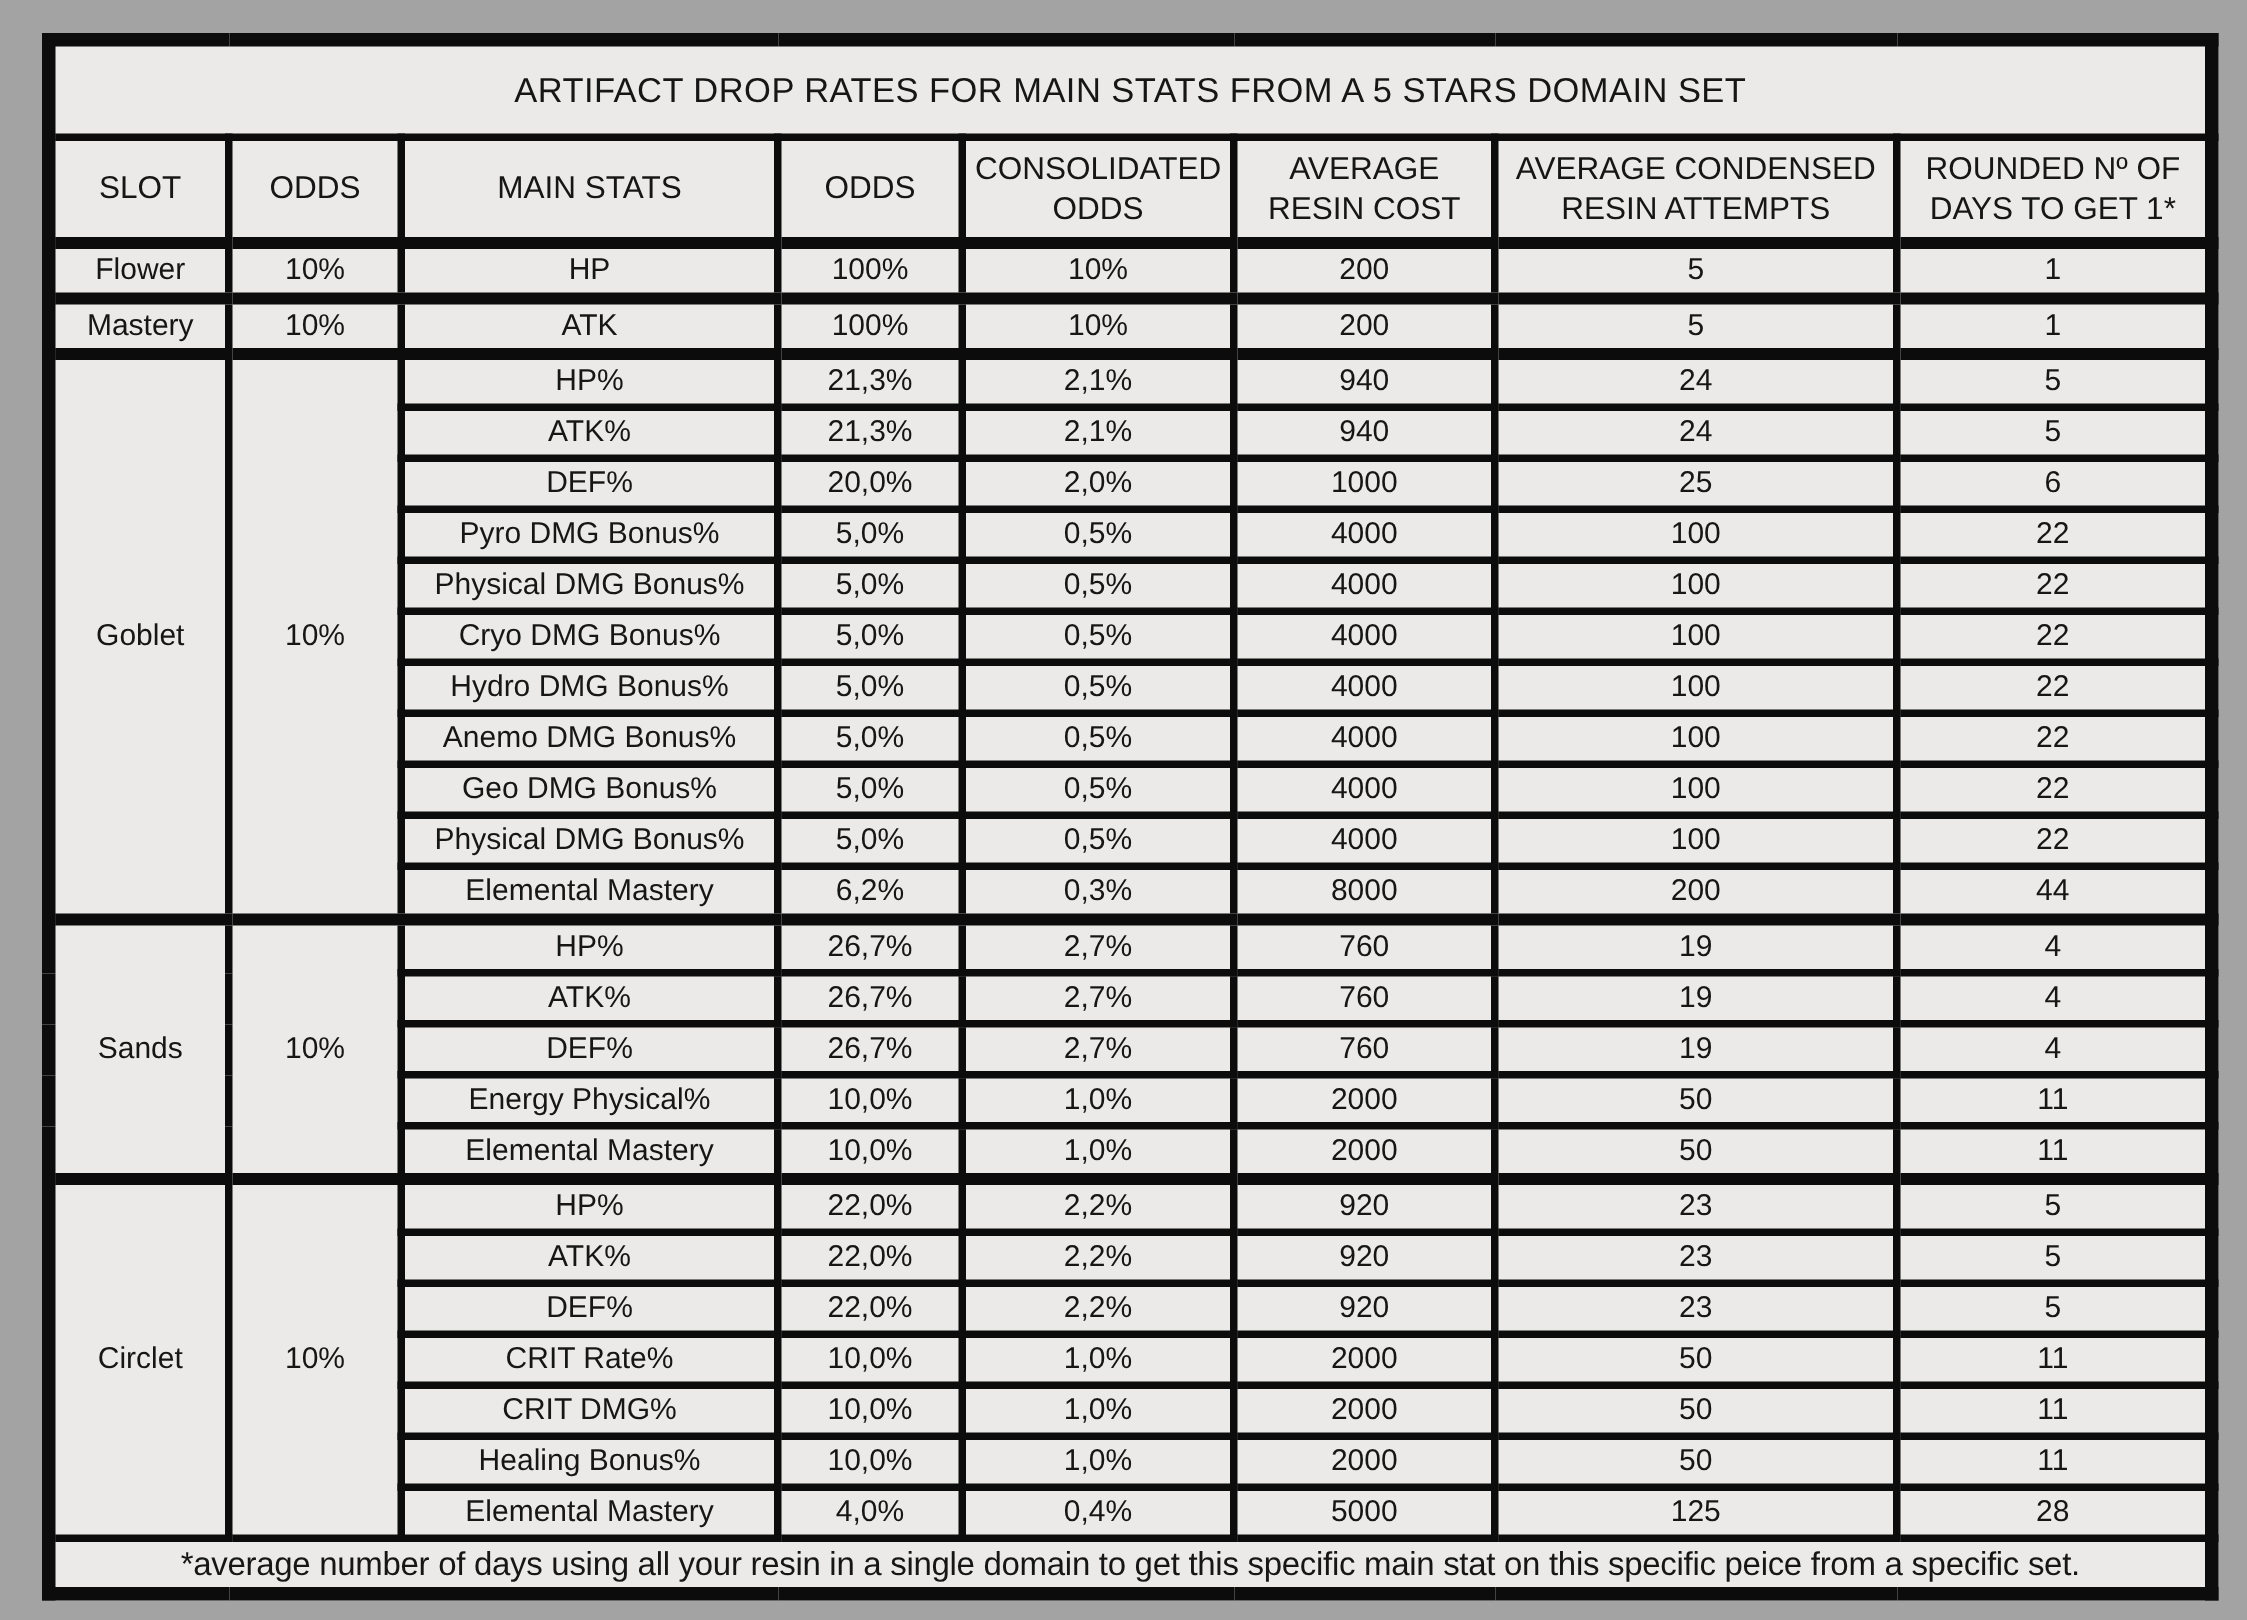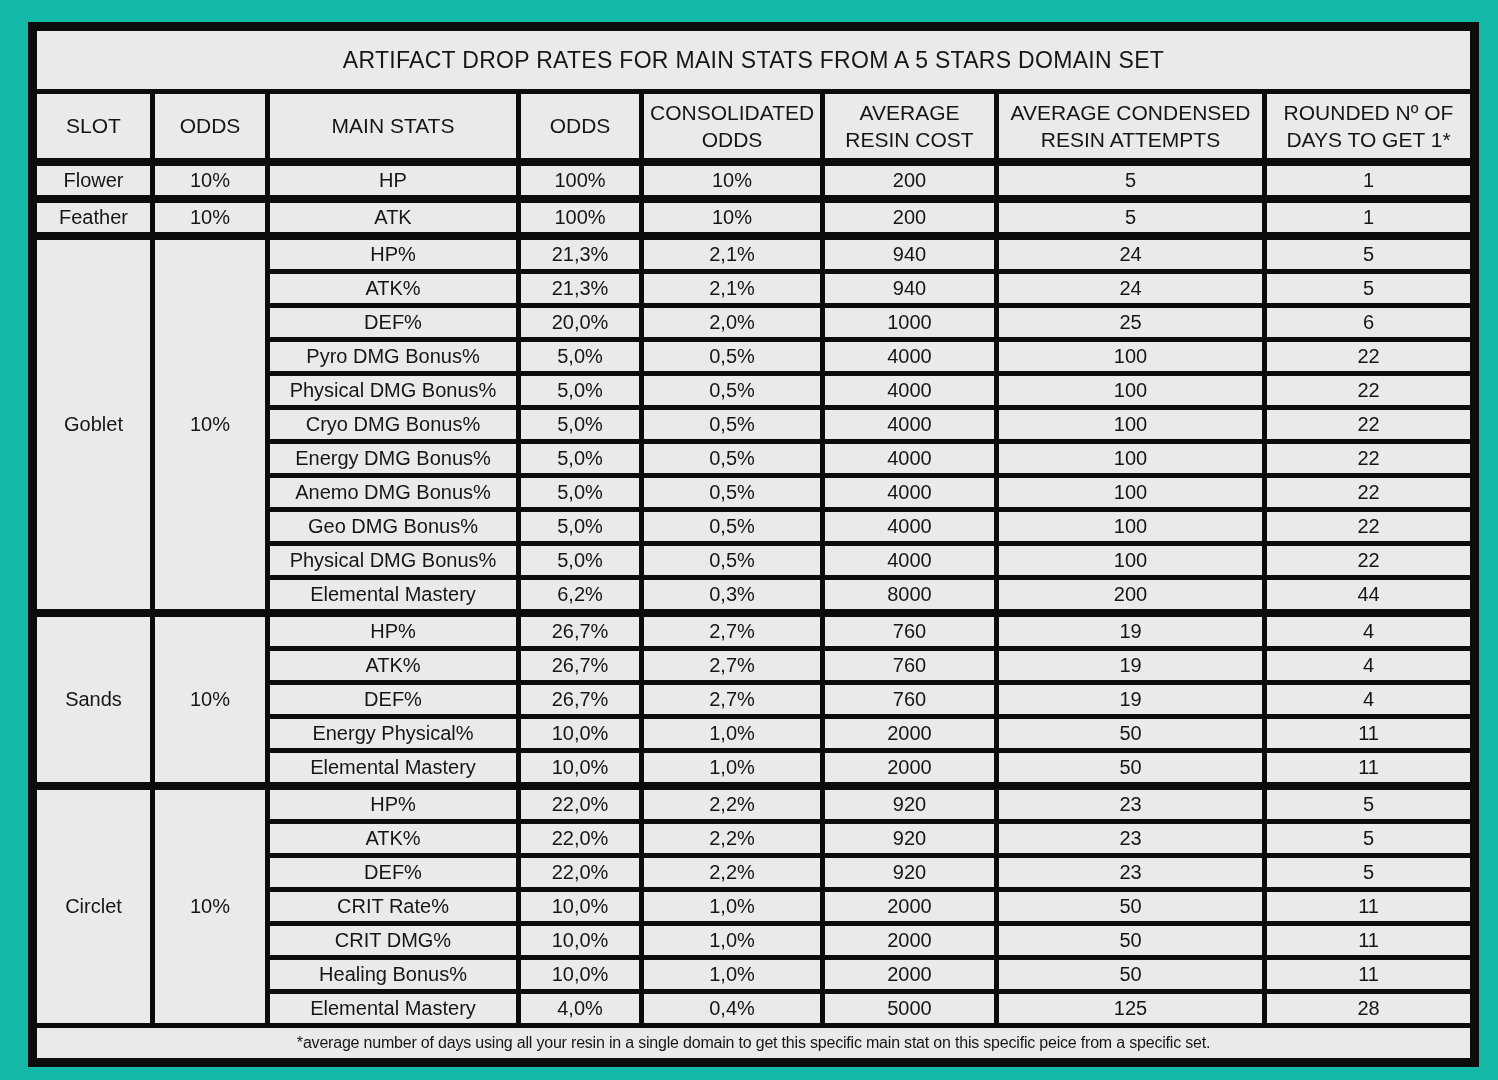--- a/index.html
+++ b/index.html
@@ -5,21 +5,21 @@
   html, body { margin: 0; padding: 0; }
   body {
     background: #e8e7e5;
     font-family: "Liberation Sans", sans-serif;
     color: #161616;
   }
   .page {
     position: relative;
     width: 1498px;
     height: 1080px;
-    background: #14b8a6;
+    background: #a3a3a3;
     overflow: hidden;
   }
   table.drop-table {
     position: absolute;
     left: 28px;
     top: 22px;
     width: 1442px;
     border-collapse: collapse;
     table-layout: fixed;
     background: #ebeae8;
@@ -54,21 +54,21 @@
     border-top-width: 8px;
   }
   .slot-cell, .slot-odds-cell {
     border-left-width: 7px;
     border-right-width: 7px;
     font-size: 20px;
   }
   .footnote-cell {
     height: 30px;
     text-align: left;
-    font-size: 16px;
+    font-size: 22px;
     padding: 2px 8px;
     border-top-width: 7px;
     letter-spacing: -0.2px;
   }
 </style>
 </head>
 <body>
 
 <div class="page">
   <table class="drop-table">
@@ -102,21 +102,21 @@
           <td class="slot-cell" rowspan="1">Flower</td>
           <td class="slot-odds-cell" rowspan="1">10%</td>
           <td>HP</td>
           <td>100%</td>
           <td>10%</td>
           <td>200</td>
           <td>5</td>
           <td>1</td>
         </tr>
         <tr class="group-start">
-          <td class="slot-cell" rowspan="1">Feather</td>
+          <td class="slot-cell" rowspan="1">Mastery</td>
           <td class="slot-odds-cell" rowspan="1">10%</td>
           <td>ATK</td>
           <td>100%</td>
           <td>10%</td>
           <td>200</td>
           <td>5</td>
           <td>1</td>
         </tr>
         <tr class="group-start">
           <td class="slot-cell" rowspan="11">Goblet</td>
@@ -162,21 +162,21 @@
         </tr>
         <tr>
           <td>Cryo DMG Bonus%</td>
           <td>5,0%</td>
           <td>0,5%</td>
           <td>4000</td>
           <td>100</td>
           <td>22</td>
         </tr>
         <tr>
-          <td>Energy DMG Bonus%</td>
+          <td>Hydro DMG Bonus%</td>
           <td>5,0%</td>
           <td>0,5%</td>
           <td>4000</td>
           <td>100</td>
           <td>22</td>
         </tr>
         <tr>
           <td>Anemo DMG Bonus%</td>
           <td>5,0%</td>
           <td>0,5%</td>

